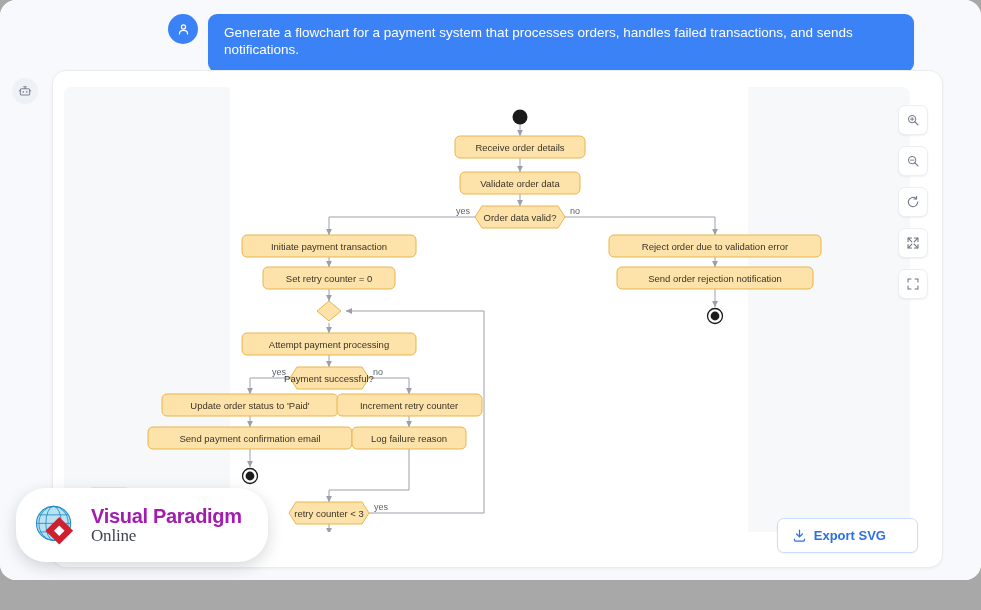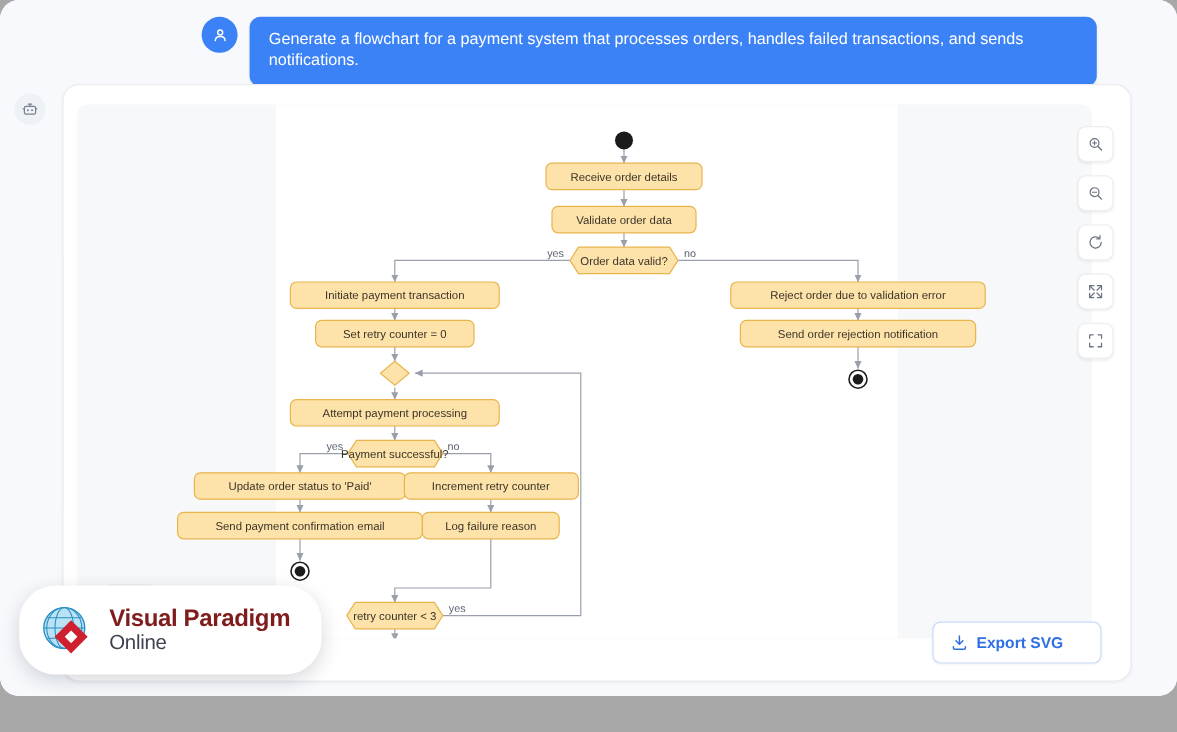--- a/index.html
+++ b/index.html
@@ -82,22 +82,22 @@
   
   .logo-chip{
     position:absolute;left:16px;bottom:18px;
     display:flex;align-items:center;gap:9px;
     background:#ffffff;border-radius:30px;
     padding:11px 26px 11px 14px;
     box-shadow:0 5px 16px rgba(16,24,40,.17);
     z-index:40;
   }
   .logo-text{line-height:1.02;}
-  .logo-l1{font-size:20px;font-weight:bold;color:#7f1d1d;letter-spacing:-.3px;}
-  .logo-l2{font-size:17px;color:#3d4450;letter-spacing:-.2px;}
+  .logo-l1{font-size:20px;font-weight:bold;color:#a21caf;letter-spacing:-.3px;}
+  .logo-l2{font-size:17px;color:#3d4450;letter-spacing:-.2px;font-family:Liberation Serif, serif;}
 
   
   .n-text{font-family:"Liberation Sans",sans-serif;font-size:9.5px;fill:#3a3328;}
   .e-lbl{font-family:"Liberation Sans",sans-serif;font-size:9px;fill:#5c6270;}
   .act{fill:#fde3a9;stroke:#e9b44c;stroke-width:1;}
   .dec{fill:#fde3a9;stroke:#e9b44c;stroke-width:1;}
   .ln{stroke:#9aa0ab;stroke-width:1;fill:none;}
 </style>
 </head>
 <body>

